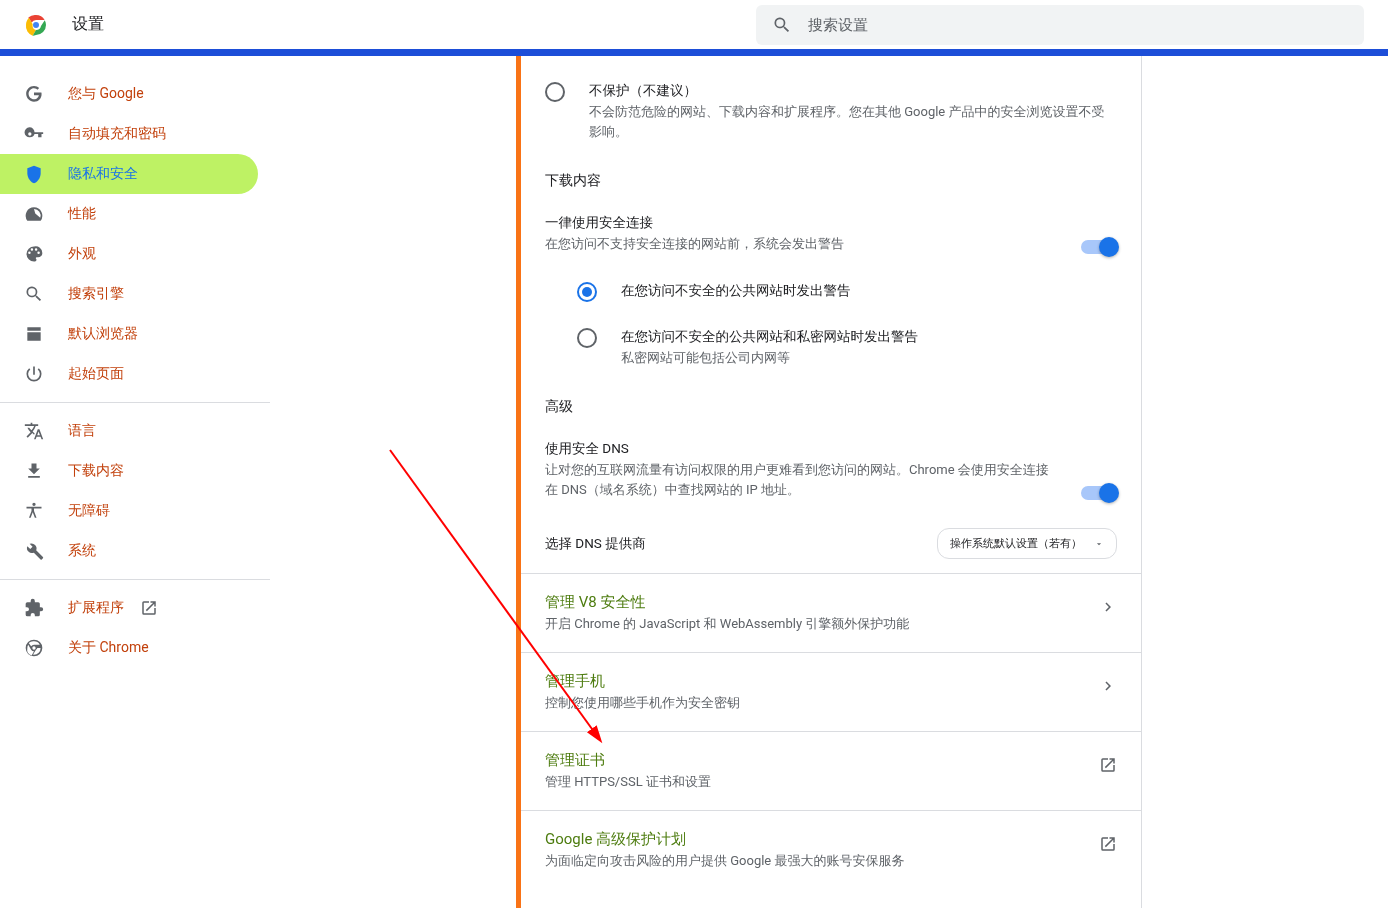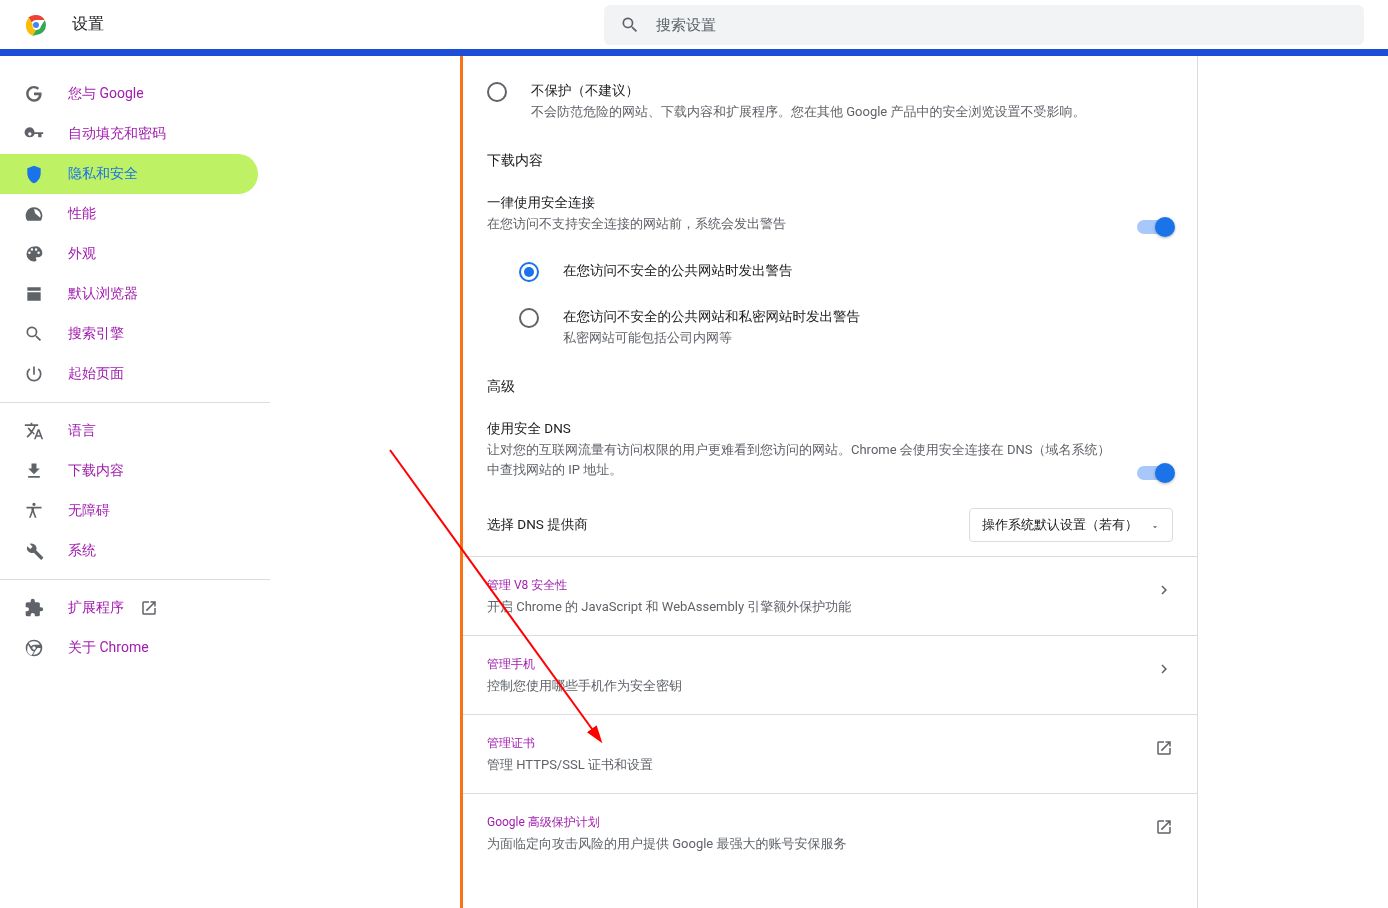--- a/index.html
+++ b/index.html
@@ -2,40 +2,40 @@
 <html><head>
 <meta charset="utf-8">
 <style>
 * { margin: 0; padding: 0; box-sizing: border-box; font-family: -apple-system, BlinkMacSystemFont, "Segoe UI", Roboto, Arial, sans-serif; }
 body { background: #fff; color: #202124; font-size: 14px; width: 1388px; height: 908px; overflow: hidden; position: relative; }
 
 
 .header { height: 56px; display: flex; align-items: center; padding: 0 24px; border-bottom: 7px solid #1d4ed8; }
 .chrome-logo { width: 24px; height: 24px; margin-right: 24px; }
 .header-title { font-size: 16px; color: #202124; font-weight: 400; margin-right: auto; }
-.search-box { width: 760px; height: 40px; background: #f1f3f4; border-radius: 6px; display: flex; align-items: center; padding: 0 16px; }
+.search-box { width: 608px; height: 40px; background: #f1f3f4; border-radius: 6px; display: flex; align-items: center; padding: 0 16px; }
 .search-box svg { width: 20px; height: 20px; fill: #5f6368; margin-right: 16px; }
 .search-box input { flex: 1; border: none; background: transparent; outline: none; font-size: 15px; color: #202124; }
 .search-box input::placeholder { color: #5f6368; }
 
 
 .layout { display: flex; height: calc(100% - 56px); }
 .sidebar { width: 270px; padding-top: 18px; overflow-y: auto; }
-.sidebar-item { height: 40px; display: flex; align-items: center; padding-left: 24px; border-radius: 0 20px 20px 0; margin-right: 12px; cursor: pointer; color: #a21caf; }
+.sidebar-item { height: 40px; display: flex; align-items: center; padding-left: 24px; border-radius: 0 20px 20px 0; margin-right: 12px; cursor: pointer; color: #c2410c; }
 .sidebar-item.active { background: #bef264; color: #1a73e8; }
 .sidebar-item .icon { width: 20px; height: 20px; margin-right: 24px; display: flex; align-items: center; justify-content: center; }
 .sidebar-item .icon svg { width: 20px; height: 20px; fill: #5f6368; }
 .sidebar-item.active .icon svg { fill: #1a73e8; }
 .sidebar-item .ext-icon { width: 18px; height: 18px; margin-left: 16px; }
 .sidebar-item .ext-icon svg { width: 18px; height: 18px; fill: #5f6368; }
 .sidebar-divider { height: 1px; background: #dadce0; margin: 8px 0 8px 0; }
 
 
 .main { flex: 1; display: flex; justify-content: center; overflow-y: auto; background: #fff; }
-.main-inner { width: 738px; border-left: 3px solid #f97316; border-right: 1px solid #dadce0; padding-top: 12px; }
+.main-inner { width: 626px; border-left: 5px solid #f97316; border-right: 1px solid #dadce0; padding-top: 12px; }
 
 
 .radio-row { display: flex; padding: 12px 24px; align-items: flex-start; }
 .radio-outer { width: 20px; height: 20px; border-radius: 50%; border: 2px solid #5f6368; margin-right: 24px; flex-shrink: 0; display: flex; align-items: center; justify-content: center; margin-top: 2px; }
 .radio-outer.selected { border-color: #1a73e8; }
 .radio-inner { width: 10px; height: 10px; border-radius: 50%; background: #1a73e8; }
 .radio-text { flex: 1; }
 .radio-title { color: #202124; font-size: 13.5px; line-height: 20px; }
 .radio-sub { color: #5f6368; font-size: 13px; line-height: 20px; margin-top: 2px; }
 
@@ -46,27 +46,27 @@
 .toggle-row .t1 { font-size: 13.5px; color: #202124; line-height: 20px; }
 .toggle-row .t2 { font-size: 13px; color: #5f6368; line-height: 20px; margin-top: 2px; }
 
 .toggle { width: 36px; height: 14px; background: #a8c7fa; border-radius: 7px; position: relative; flex-shrink: 0; margin-top: 4px; }
 .toggle .knob { width: 20px; height: 20px; border-radius: 50%; background: #1a73e8; position: absolute; right: -2px; top: -3px; box-shadow: 0 1px 3px rgba(0,0,0,0.3); }
 
 .sub-radio { padding-left: 56px; }
 
 .select-row { display: flex; align-items: center; padding: 14px 24px; }
 .select-row .label { flex: 1; font-size: 13.5px; color: #202124; }
-.select-box { border: 1px solid #dadce0; border-radius: 4px; padding: 7px 12px; display: flex; align-items: center; font-size: 13px; color: #202124; }
+.select-box { border: 1px solid #dadce0; border-radius: 12px; padding: 7px 12px; display: flex; align-items: center; font-size: 11px; color: #202124; }
 .select-box .caret { margin-left: 12px; width: 10px; height: 10px; }
 .select-box .caret svg { width: 10px; height: 10px; fill: #5f6368; }
 
 .link-row { display: flex; align-items: flex-start; padding: 18px 24px; border-top: 1px solid #dadce0; cursor: pointer; }
 .link-row .txt { flex: 1; }
-.link-row .t1 { font-size: 12px; color: #a21caf; line-height: 20px; }
+.link-row .t1 { font-size: 15px; color: #4d7c0f; line-height: 20px; }
 .link-row .t2 { font-size: 13px; color: #5f6368; line-height: 20px; margin-top: 2px; }
 .link-row .arrow { width: 18px; height: 18px; margin-top: 6px; }
 .link-row .arrow svg { width: 18px; height: 18px; fill: #5f6368; }
 
 
 .red-arrow { position: absolute; pointer-events: none; }
 </style>
 </head>
 <body>
 
@@ -127,32 +127,32 @@
         <span class="icon">
           <svg viewBox="0 0 24 24">
             <path d="M12 3a9 9 0 0 0 0 18h1a2 2 0 0 0 2-2 2 2 0 0 0-.6-1.4 1 1 0 0 1 .7-1.6H17a5 5 0 0 0 5-5 8 8 0 0 0-10-8zM6.5 12A1.5 1.5 0 1 1 8 10.5 1.5 1.5 0 0 1 6.5 12zm3-4A1.5 1.5 0 1 1 11 6.5 1.5 1.5 0 0 1 9.5 8zm5 0A1.5 1.5 0 1 1 16 6.5 1.5 1.5 0 0 1 14.5 8zm3 4A1.5 1.5 0 1 1 19 10.5 1.5 1.5 0 0 1 17.5 12z"></path>
           </svg>
         </span>
         <span>外观</span>
       </div>
     <div class="sidebar-item">
         <span class="icon">
           <svg viewBox="0 0 24 24">
+            <path d="M15.5 14h-.79l-.28-.27a6.5 6.5 0 1 0-.7.7l.27.28v.79l5 4.99L20.49 19l-4.99-5zm-6 0A4.5 4.5 0 1 1 14 9.5 4.5 4.5 0 0 1 9.5 14z"></path>
+          </svg>
+        </span>
+        <span>搜索引擎</span>
+      </div>
+    <div class="sidebar-item">
+        <span class="icon">
+          <svg viewBox="0 0 24 24">
             <path d="M4 4h16v4H4zM4 10h16v10H4z"></path>
           </svg>
         </span>
         <span>默认浏览器</span>
-      </div>
-    <div class="sidebar-item">
-        <span class="icon">
-          <svg viewBox="0 0 24 24">
-            <path d="M15.5 14h-.79l-.28-.27a6.5 6.5 0 1 0-.7.7l.27.28v.79l5 4.99L20.49 19l-4.99-5zm-6 0A4.5 4.5 0 1 1 14 9.5 4.5 4.5 0 0 1 9.5 14z"></path>
-          </svg>
-        </span>
-        <span>搜索引擎</span>
       </div>
     <div class="sidebar-item">
         <span class="icon">
           <svg viewBox="0 0 24 24">
             <path d="M13 3h-2v10h2zm4.83 2.17-1.42 1.42A7 7 0 1 1 7.59 6.59L6.17 5.17a9 9 0 1 0 11.66 0z"></path>
           </svg>
         </span>
         <span>起始页面</span>
       </div>
     <div class="sidebar-divider"></div>

